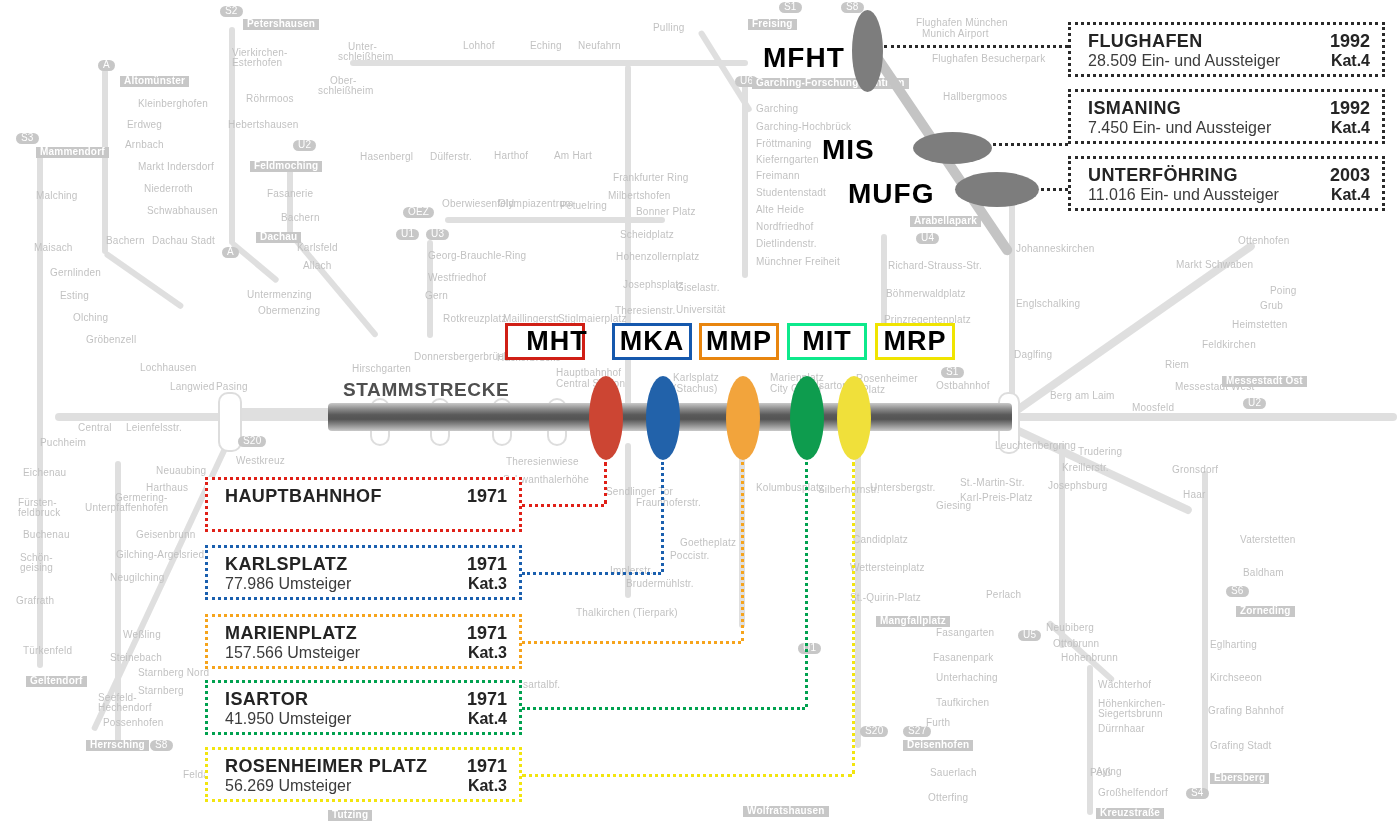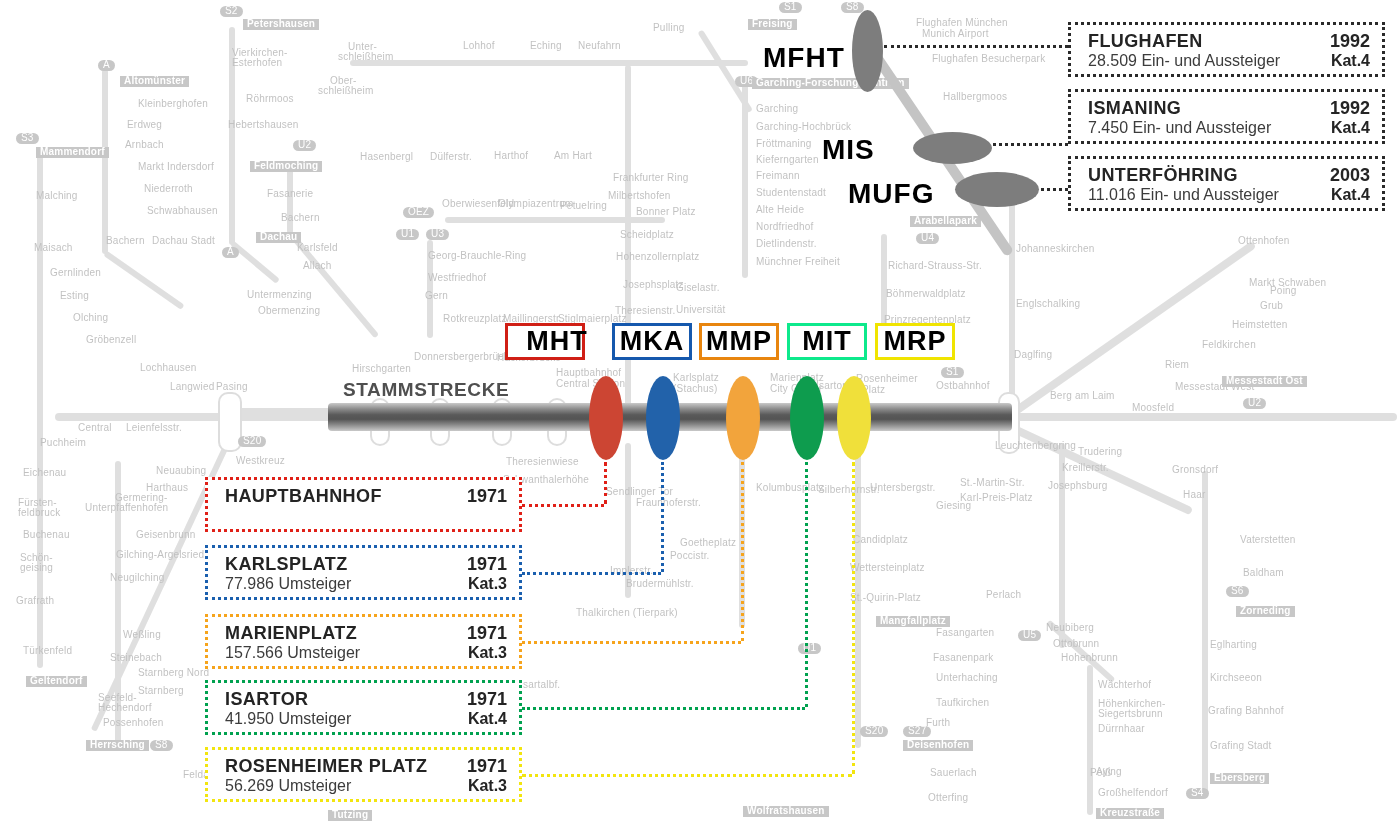--- a/index.html
+++ b/index.html
@@ -186,21 +186,21 @@
       <div class="bg-label" style="left: 936px; top: 381px;">Ostbahnhof</div>
       <div class="bg-label s1" style="left: 910px; top: 216px;">Arabellapark</div>
       <div class="bg-label s2" style="left: 916px; top: 233px;">U4</div>
       <div class="bg-label" style="left: 888px; top: 261px;">Richard-Strauss-Str.</div>
       <div class="bg-label" style="left: 886px; top: 289px;">Böhmerwaldplatz</div>
       <div class="bg-label" style="left: 884px; top: 315px;">Prinzregentenplatz</div>
       <div class="bg-label" style="left: 1016px; top: 244px;">Johanneskirchen</div>
       <div class="bg-label" style="left: 1016px; top: 299px;">Englschalking</div>
       <div class="bg-label" style="left: 1014px; top: 350px;">Daglfing</div>
       <div class="bg-label" style="left: 1238px; top: 236px;">Ottenhofen</div>
-      <div class="bg-label" style="left: 1249px; top: 260px; margin-top: 18px;">Markt Schwaben</div>
+      <div class="bg-label" style="left: 1176px; top: 260px;">Markt Schwaben</div>
       <div class="bg-label" style="left: 1270px; top: 286px;">Poing</div>
       <div class="bg-label" style="left: 1260px; top: 301px;">Grub</div>
       <div class="bg-label" style="left: 1232px; top: 320px;">Heimstetten</div>
       <div class="bg-label" style="left: 1202px; top: 340px;">Feldkirchen</div>
       <div class="bg-label" style="left: 1165px; top: 360px;">Riem</div>
       <div class="bg-label" style="left: 1175px; top: 382px;">Messestadt West</div>
       <div class="bg-label s1" style="left: 1222px; top: 376px;">Messestadt Ost</div>
       <div class="bg-label s2" style="left: 1243px; top: 398px;">U2</div>
       <div class="bg-label" style="left: 1132px; top: 403px;">Moosfeld</div>
       <div class="bg-label" style="left: 1050px; top: 391px;">Berg am Laim</div>

